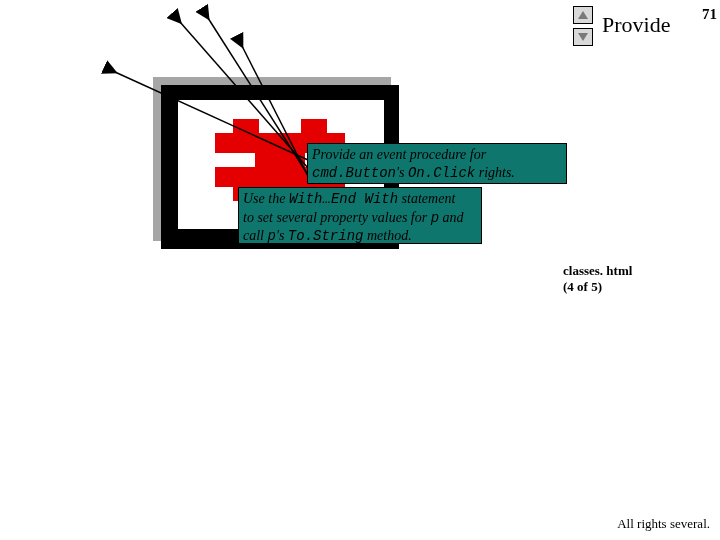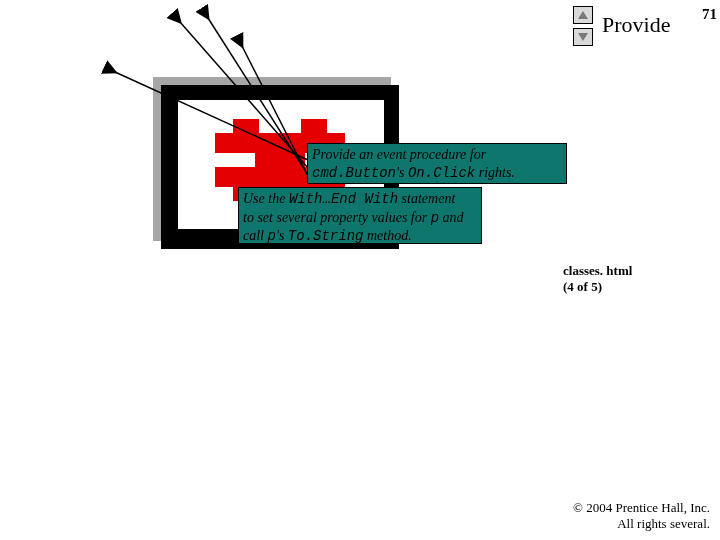--- a/index.html
+++ b/index.html
@@ -180,15 +180,15 @@
 <div id="call2" class="callout">
   <span>Use the </span><span class="mono">With…End With</span><span> statement to set several property values for </span><span class="mono">p</span><span> and call </span><span class="mono">p</span><span>'s </span><span class="mono">To.String</span><span> method.</span>
 </div>
 
 <div class="file-info">
   <span>classes. html</span><br>
   <span>(4 of 5)</span>
 </div>
 
 <div class="footer">
-  <span>© 2004 Prentice Hall, Inc.</span><br>
+  <br>
   <span>All rights several.</span>
 </div>
 
 </body></html>

